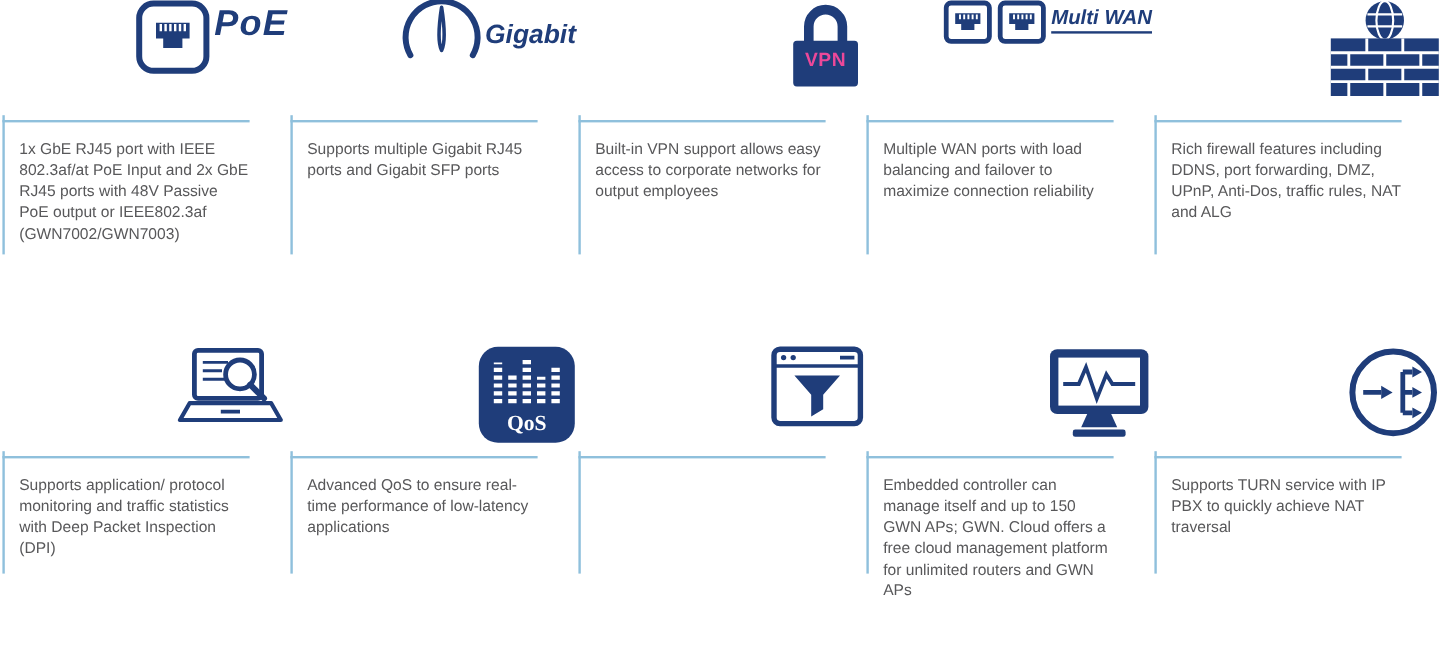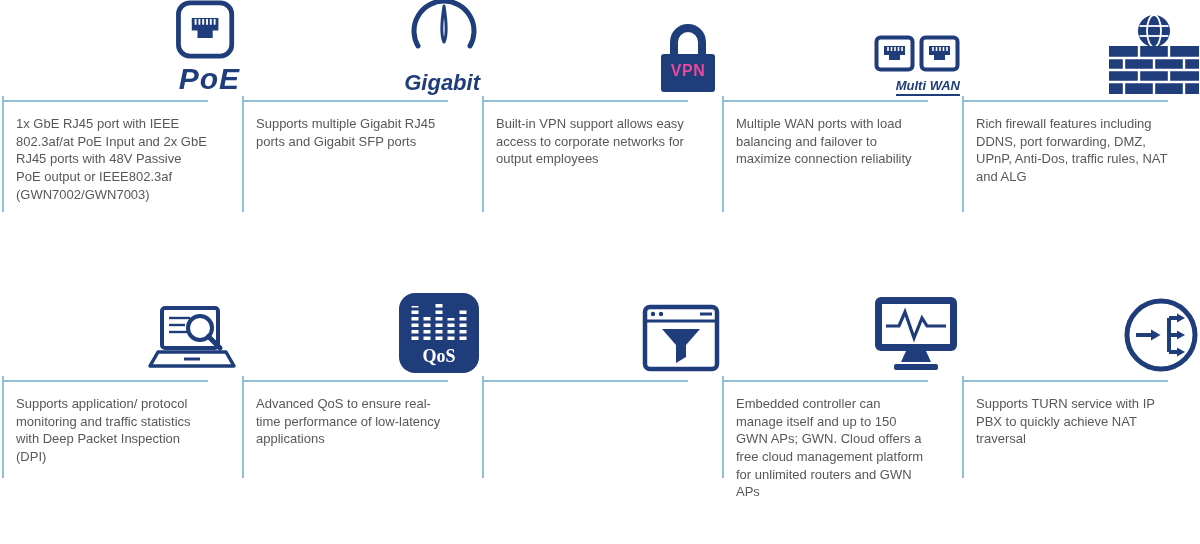--- a/index.html
+++ b/index.html
@@ -8,42 +8,42 @@
     --txt:#58585a;
   }
   *{box-sizing:border-box;}
   body{margin:0;background:#ffffff;font-family:"Liberation Sans",sans-serif;}
   .page{width:1200px;height:544px;overflow:hidden;background:#ffffff;}
   .row{display:grid;grid-template-columns:repeat(5,240px);}
   .row1 .cell{height:288px;}
   .row2 .cell{height:256px;}
   .cell{position:relative;}
 
-  .icon-block{display:flex;flex-direction:column;justify-content:flex-end;align-items:flex-end;}
+  .icon-block{display:flex;flex-direction:row;justify-content:flex-end;align-items:flex-start;}
   .row1 .icon-block{height:100px;padding-bottom:4px;}
   .row2 .icon-block{height:92px;padding-bottom:6px;font-family:Liberation Serif, serif;}
   .icon-block svg{color:var(--navy);display:block;}
 
   .pl8{padding-left:8px;}  .pl12{padding-left:12px;} .pl30{padding-left:30px;}
   .pl40{padding-left:40px;} .pl44{padding-left:44px;} .pl45{padding-left:45px;}
   .pl48{padding-left:48px;} .pl50{padding-left:50px;} .pl62{padding-left:62px;}
 
   .rule{position:relative;height:2px;background:var(--line);width:206px;margin-left:2px;}
   .rule .vline{position:absolute;left:0;top:-4px;width:2px;background:var(--line);}
   .row1 .vline{height:116px;}
   .row2 .vline{height:102px;}
 
   .text{margin-top:13px;padding:0 32px 0 16px;font-size:13px;line-height:1.36;color:var(--txt);}
 
   .badge{color:var(--navy);font-weight:bold;font-style:italic;}
   .badge-poe{font-size:30px;margin-top:3px;letter-spacing:1px;}
   .svg-indent26{margin-left:26px;}
   .svg-indent14{margin-left:14px;}
   .badge-gigabit{font-size:22px;margin-top:16px;}
-  .badge-multiwan{font-size:13px;margin-top:5px;margin-left:4px;border-bottom:2px solid var(--navy);
+  .badge-multiwan{font-size:17px;margin-top:5px;margin-left:4px;border-bottom:2px solid var(--navy);
                   padding-bottom:1px;display:inline-block;font-style:italic;}
 
   .vpn-wrap{position:relative;display:inline-block;}
   .vpn-label{position:absolute;top:42px;left:0;width:64px;text-align:center;color:#ec4899;
              font-weight:bold;font-size:16px;letter-spacing:.5px;}
   .qos-wrap{position:relative;display:inline-block;}
   .qos-label{position:absolute;bottom:7px;left:0;width:82px;text-align:center;color:#ffffff;
              font-weight:bold;font-size:18px;}
 </style>
 </head>

